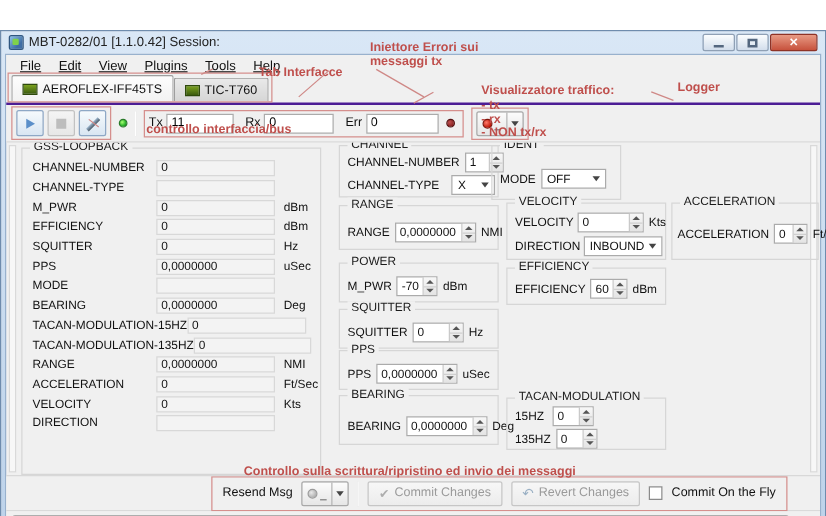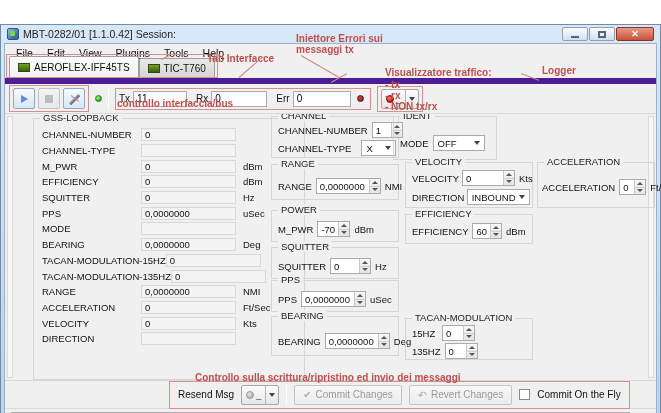--- a/index.html
+++ b/index.html
@@ -19,21 +19,21 @@
     background:linear-gradient(#fbfdfe,#d3deec); display:flex; align-items:center; justify-content:center; }
   .wbtn.close { width:38px; background:linear-gradient(#e89a84,#c7523d); border-color:#8e3326; color:#fff; font-size:9px; font-weight:bold; }
   .glyph-min { width:8px; height:2px; background:#54677f; margin-top:6px; }
   .glyph-max { width:8px; height:7px; border:2px solid #54677f; }
 
   .client { position:relative; width:653px; height:389px; background:#f0f0f0; border:1px solid #98b1cd; display:flex; flex-direction:column; }
 
   .menubar { height:18px; display:flex; align-items:center; padding-left:4px; background:#f0f0f0; }
   .menu-item { padding:2px 7px; text-decoration:underline; font-size:10.5px; white-space:nowrap; }
 
-  .tabbar { height:22px; display:flex; align-items:flex-end; padding-left:1px; border-bottom:6px solid #4c1d95; background:#f0f0f0; position:relative; }
+  .tabbar { height:22px; display:flex; align-items:flex-end; padding-left:1px; border-bottom:2px solid #4c1d95; background:#f0f0f0; position:relative; }
   .tab-annot-box { display:flex; align-items:flex-end; border:1px solid #d58f8d; padding:1px 2px 0 2px; }
   .tab { display:flex; align-items:center; gap:4px; height:19px; padding:0 8px; border:1px solid #9e9e9e; border-bottom:none;
     border-radius:2px 2px 0 0; background:linear-gradient(#e9e9e9,#d6d6d6); font-size:10px; white-space:nowrap; }
   .tab.active { background:linear-gradient(#fdfdfd,#f2f2f2); height:21px; position:relative; z-index:2; }
   .chip-icon { width:12px; height:9px; background:linear-gradient(#7ba21f,#3c5c10); border:1px solid #2e4a0c; }
 
   .toolbar { height:30px; display:flex; align-items:center; gap:6px; padding:0 4px; border-bottom:1px solid #dadada; background:#f0f0f0; overflow:visible; position:relative; z-index:3;}
   .redbox { border:1px solid #d58f8d; display:flex; align-items:center; gap:3px; padding:2px 3px; }
   .tbtn { width:22px; height:21px; border:1px solid #8ea8c6; border-radius:2px;
     background:linear-gradient(#f6fafd,#d9e6f2); display:flex; align-items:center; justify-content:center; }
@@ -178,21 +178,21 @@
               <span class="darr"></span>
             </span>
         </span>
       </div>
     </div>
 
     <div class="main">
       <div class="splitter" style="left:2px"></div>
       <div class="splitter" style="right:2px"></div>
 
-      <div class="gbox" style="left:28px; top:4px; width:272px; height:262px">
+      <div class="gbox" style="left:12px; top:4px; width:240px; height:262px">
         <span class="gtitle">GSS-LOOPBACK</span>
         <div style="position:absolute; top:8px; left:0; right:0">
           <div class="gss-row">
               <span class="lbl">CHANNEL-NUMBER</span>
               <span class="ro-field">0</span>
               <span class="unit"></span>
             </div>
           <div class="gss-row">
               <span class="lbl">CHANNEL-TYPE</span>
               <span class="ro-field"></span>

